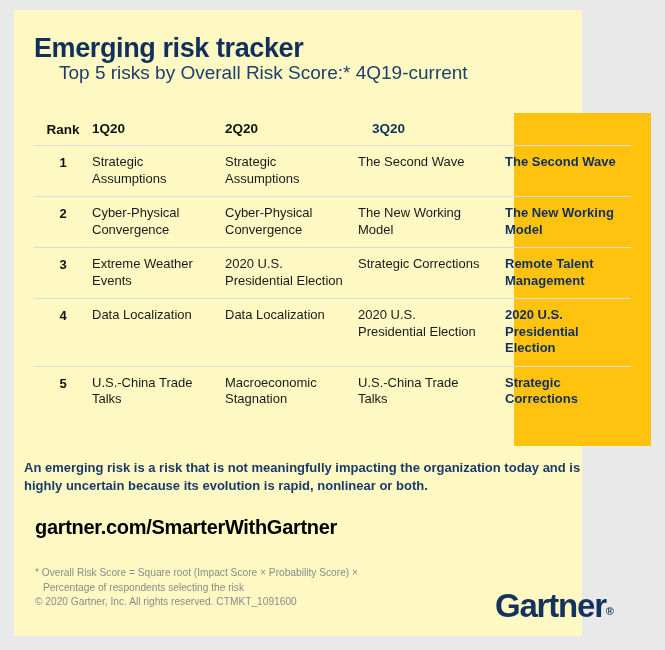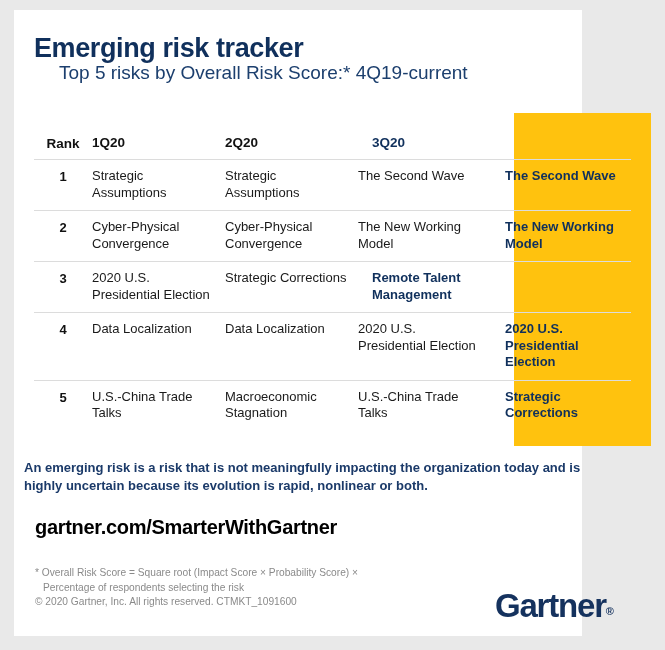--- a/index.html
+++ b/index.html
@@ -12,21 +12,21 @@
     background: #e9e9e9;
     font-family: "Liberation Sans", sans-serif;
     overflow: hidden;
   }
   .card {
     position: absolute;
     left: 14px;
     top: 10px;
     width: 568px;
     height: 626px;
-    background: #ffffff;
+    background: #fef9c3;
     box-sizing: border-box;
   }
   .title {
     position: absolute;
     left: 20px;
     top: 23px;
     font-size: 27px;
     font-weight: bold;
     color: #10305c;
     letter-spacing: -0.4px;
@@ -61,21 +61,20 @@
   .row {
     position: relative;
     display: flex;
     align-items: flex-start;
     box-sizing: border-box;
   }
   .row.head {
     height: 33px;
     align-items: center;
     border-bottom: 1px solid #dcdcdc;
-    margin-top: 14px;
   }
   .row.body {
     border-bottom: 1px solid #dcdcdc;
     padding-top: 8px;
     padding-bottom: 9px;
   }
   .row.body.last {
     border-bottom: none;
   }
   .c-rank {
@@ -197,20 +196,21 @@
     <div class="row body">
       <div class="c-rank">2</div>
       <div class="c-q">Cyber-Physical Convergence</div>
       <div class="c-q">Cyber-Physical Convergence</div>
       <div class="c-q">The New Working Model</div>
       <div class="c-q hl">The New Working Model</div>
     </div>
 
     <div class="row body">
       <div class="c-rank">3</div>
+      <div class="c-q">Extreme Weather Events</div>
       <div class="c-q">2020 U.S. Presidential Election</div>
       <div class="c-q">Strategic Corrections</div>
       <div class="c-q hl">Remote Talent Management</div>
     </div>
 
     <div class="row body">
       <div class="c-rank">4</div>
       <div class="c-q">Data Localization</div>
       <div class="c-q">Data Localization</div>
       <div class="c-q">2020 U.S. Presidential Election</div>

